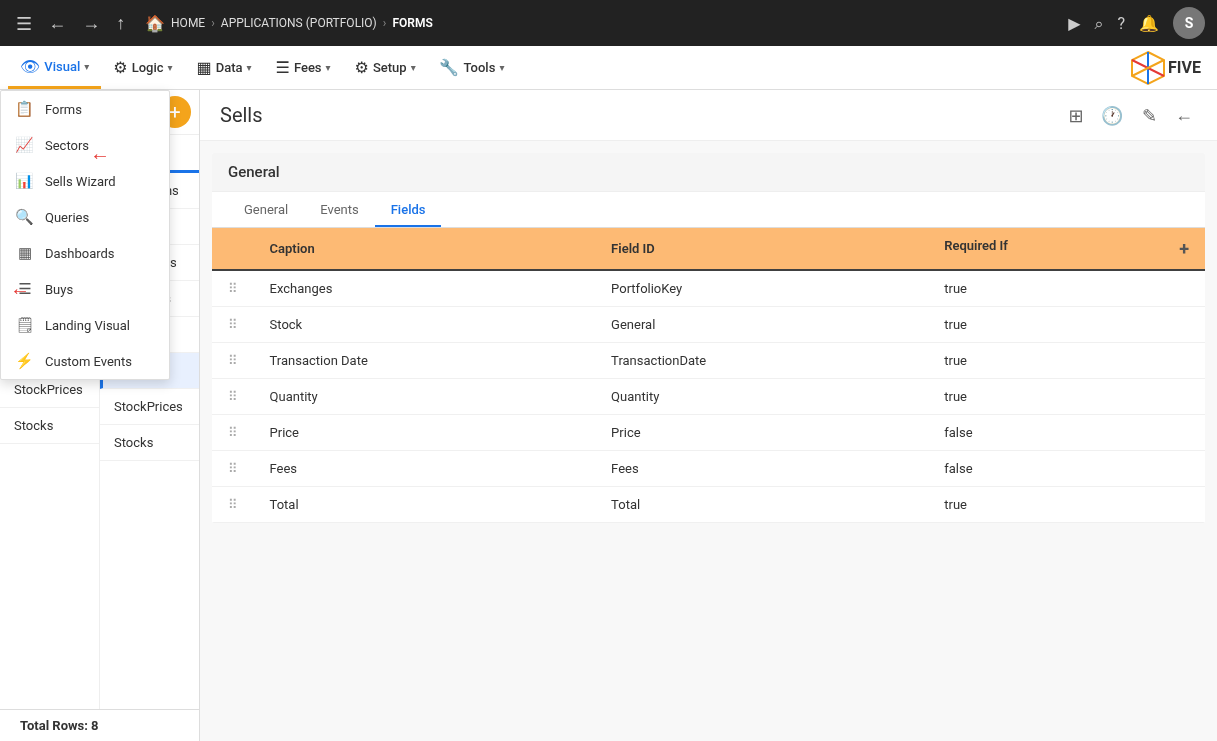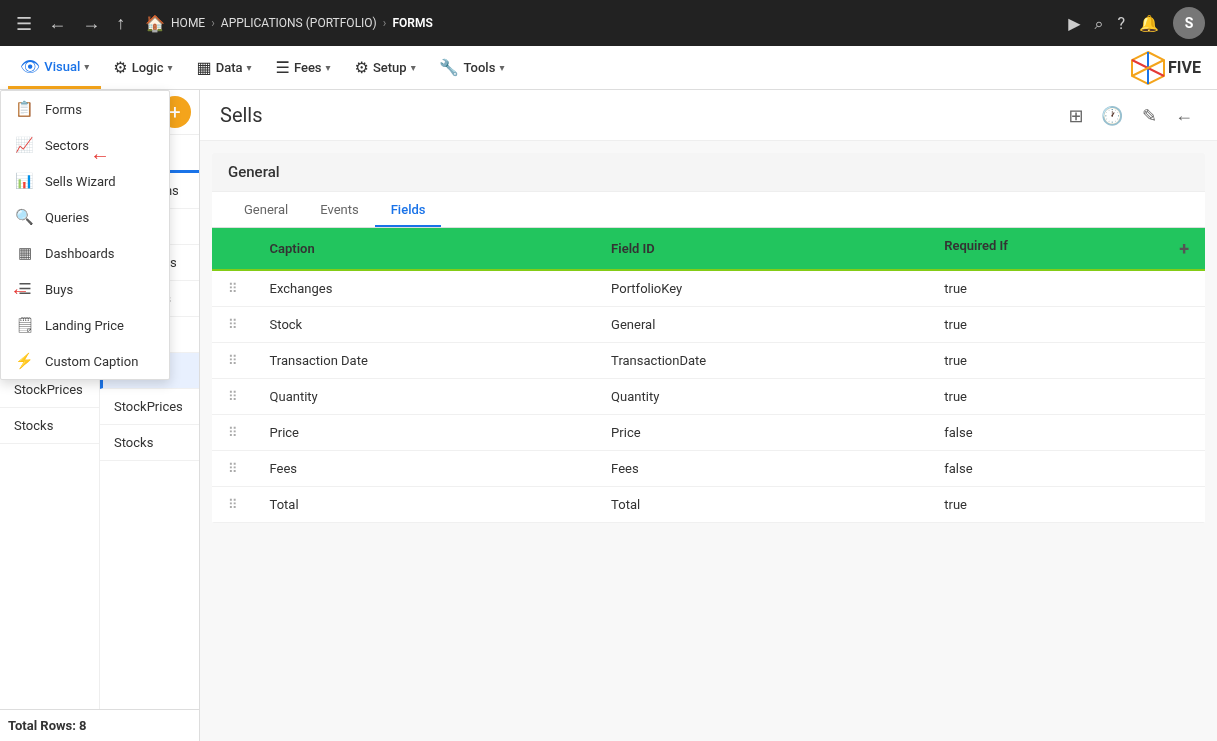--- a/index.html
+++ b/index.html
@@ -120,21 +120,21 @@
       display: flex;
       align-items: center;
       padding: 10px 14px;
       border-bottom: 1px solid #f0f0f0;
       cursor: pointer;
       font-size: 13px;
       color: #333;
     }
     .list-item.selected { background: #e8f0fe; }
     .list-total {
-      padding: 8px 8px;
+      padding: 8px 20px;
       font-size: 13px;
       font-weight: bold;
       color: #333;
       border-top: 1px solid #ddd;
       margin-top: auto;
     }
 
     
     .right-panel {
       flex: 1;
@@ -217,22 +217,22 @@
       width: 100%;
       border-collapse: collapse;
       background: #fff;
     }
     .fields-table th {
       text-align: left;
       padding: 10px 16px;
       font-size: 13px;
       font-weight: 600;
       color: #333;
-      border-bottom: 2px solid #84cc16;
-      background: #22c55e;
+      border-bottom: 2px solid #404040;
+      background: #fdba74;
     }
     .fields-table td {
       padding: 10px 16px;
       font-size: 13px;
       border-bottom: 1px solid #f0f0f0;
       color: #333;
     }
 
     .arrow-indicator {
       position: absolute;
@@ -341,25 +341,25 @@
     <div class="dropdown-item">
       <span class="d-icon">▦</span>
       <span>Dashboards</span>
     </div>
     <div class="dropdown-item">
       <span class="d-icon">☰</span>
       <span>Buys</span>
     </div>
     <div class="dropdown-item">
       <span class="d-icon">🗒</span>
-      <span>Landing Price</span>
+      <span>Landing Visual</span>
     </div>
     <div class="dropdown-item">
       <span class="d-icon">⚡</span>
-      <span>Custom Caption</span>
+      <span>Custom Events</span>
     </div>
   </div>
 
   <div class="arrow-indicator">←</div>
   <div class="arrow-indicator2">←</div>
 </div>
 
 <div class="main-layout">
 
   <div class="left-panel">

